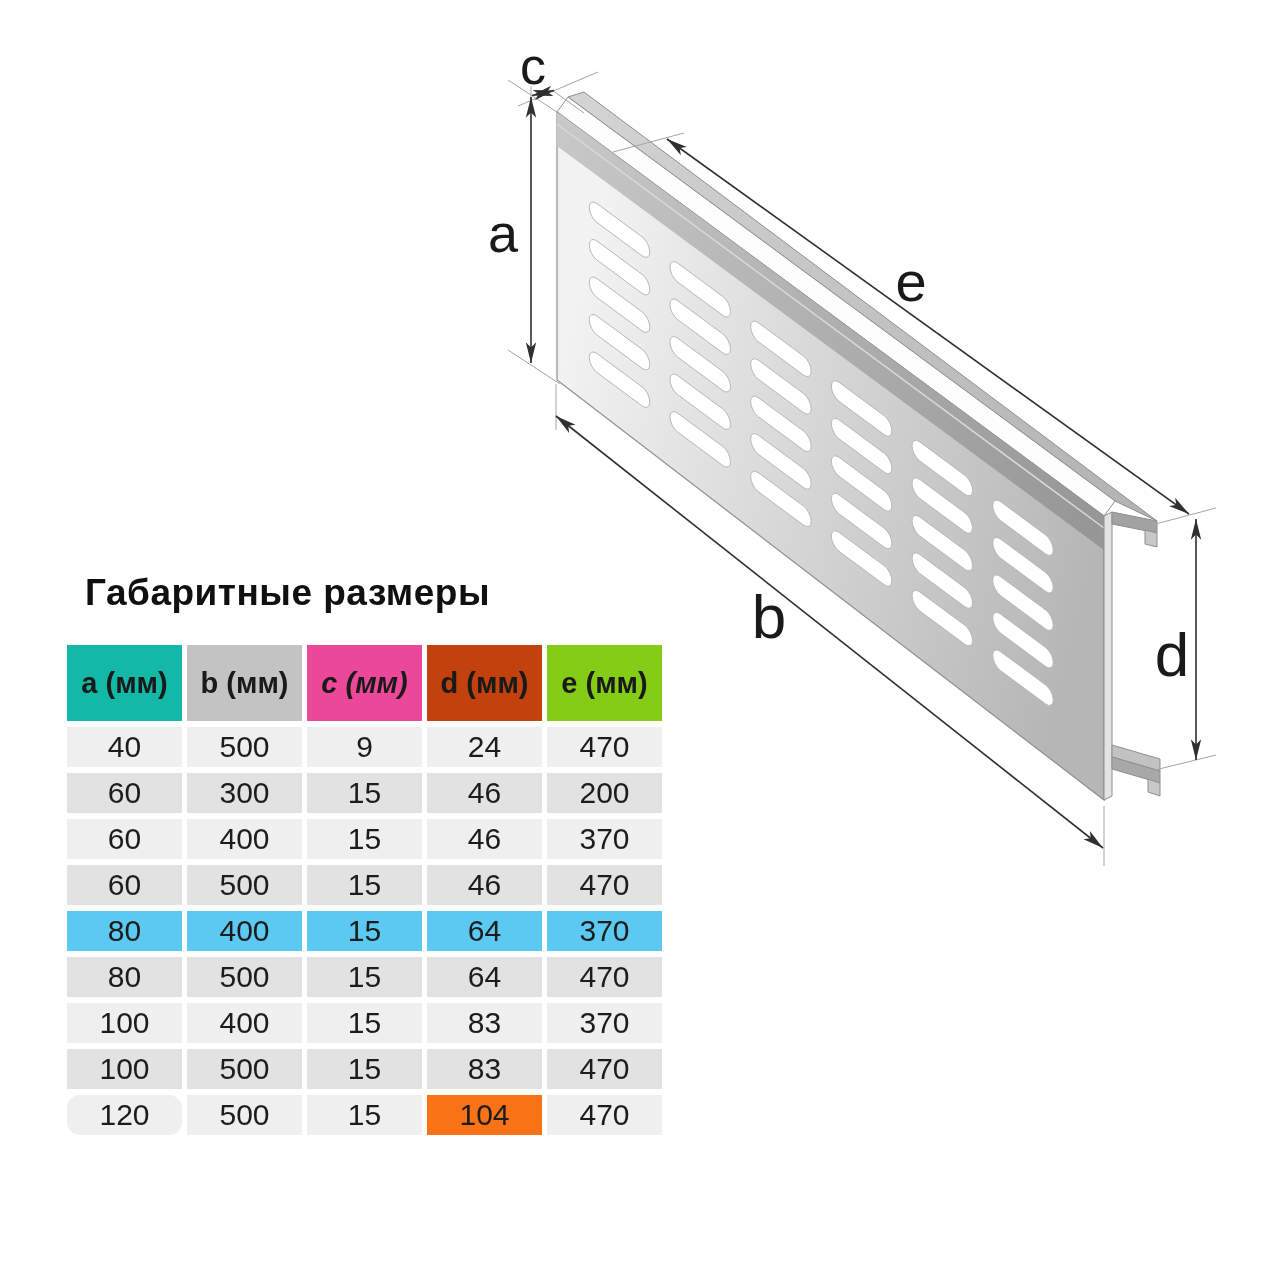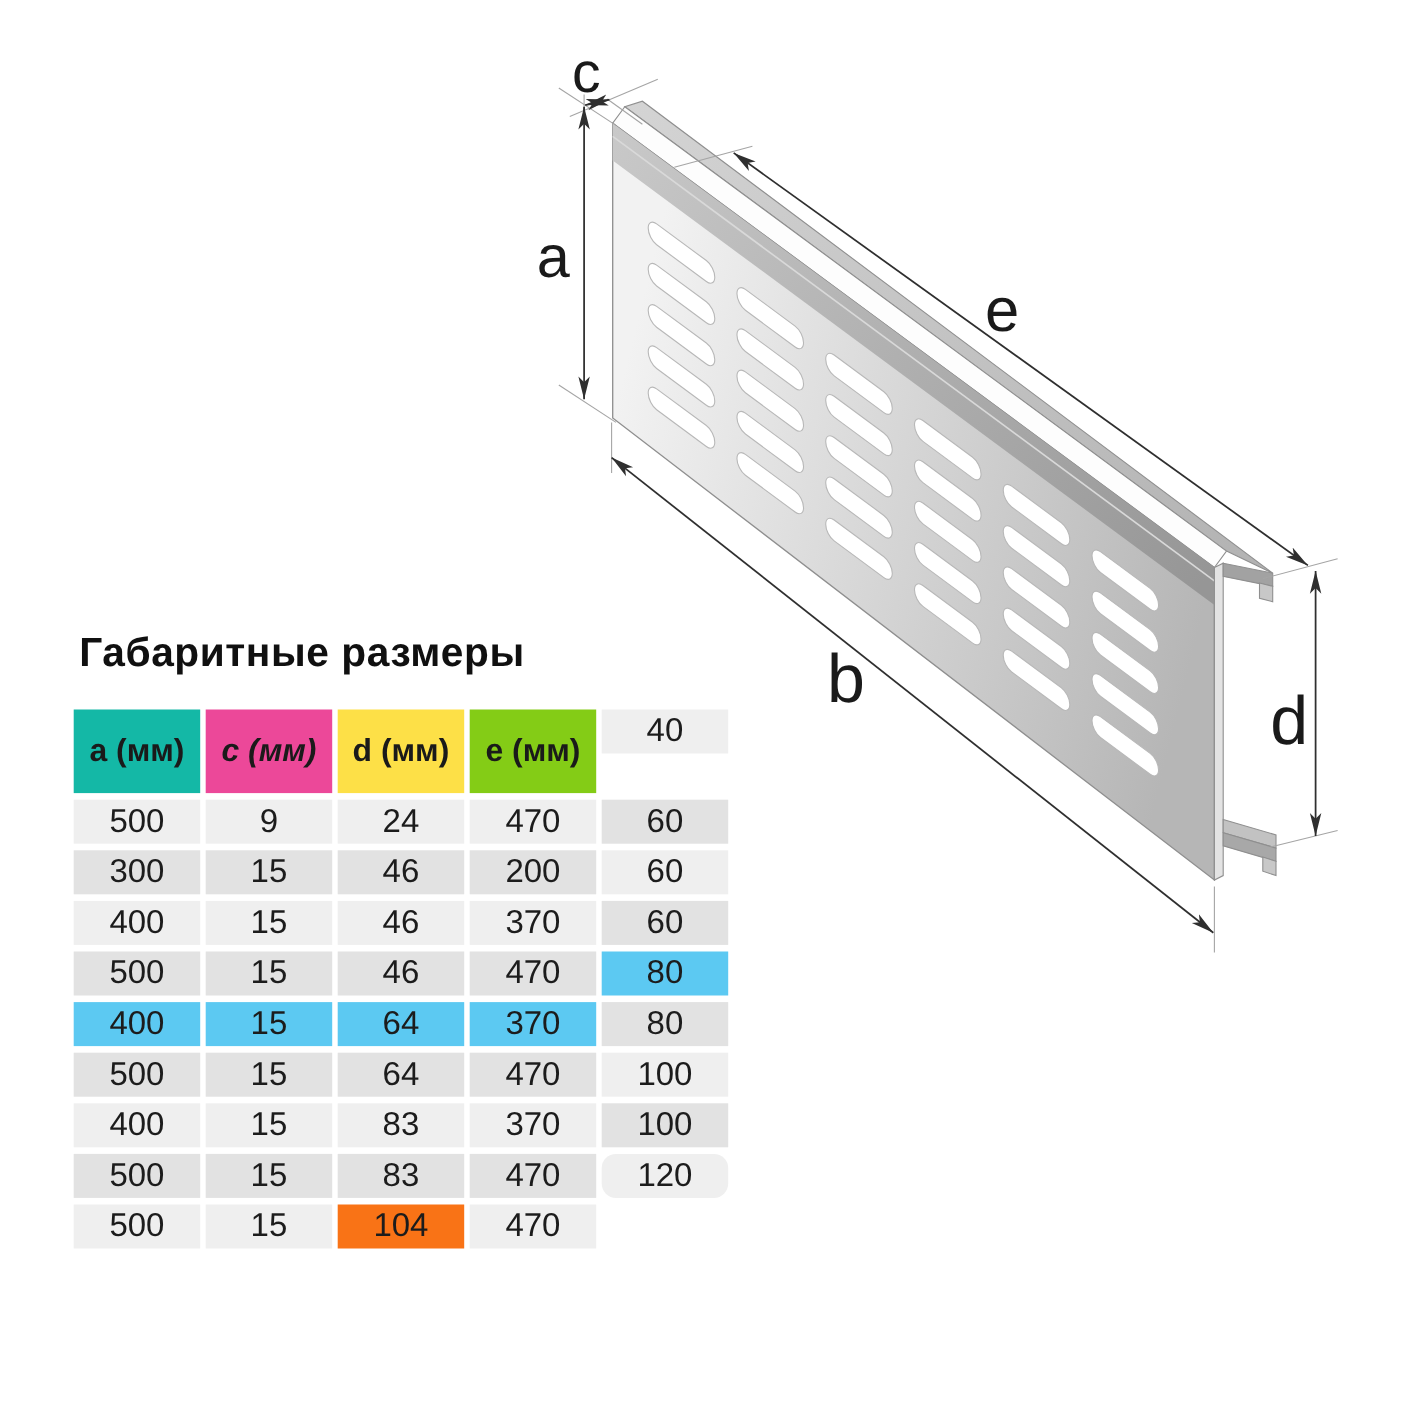--- a/index.html
+++ b/index.html
@@ -2,21 +2,21 @@
 <html><head>
 <meta charset="utf-8">
 <style>
   html,body{margin:0;padding:0;background:#ffffff;}
   body{width:1280px;height:1280px;position:relative;overflow:hidden;
        font-family:"Liberation Sans", sans-serif;}
   #canvas{position:absolute;inset:0;width:1280px;height:1280px;}
   #diagram{position:absolute;left:0;top:0;width:1280px;height:1280px;}
 
   #section-title{
-    position:absolute;left:72px;top:572px;
+    position:absolute;left:85px;top:572px;
     font-size:37px;font-weight:bold;color:#101010;letter-spacing:0.5px;
     white-space:nowrap;
   }
 
   #dim-table{
     position:absolute;left:67px;top:645px;
     display:grid;
     grid-template-columns:repeat(5,115px);
     column-gap:5px;row-gap:6px;
   }
@@ -133,22 +133,23 @@
     <text class="dim-label" x="533" y="84" font-size="52" text-anchor="middle">c</text>
     <text class="dim-label" x="911" y="301" font-size="56" text-anchor="middle">e</text>
     <text class="dim-label" x="769" y="638" font-size="62" text-anchor="middle">b</text>
     <text class="dim-label" x="1172" y="676" font-size="62" text-anchor="middle">d</text>
   </svg>
 
   <div id="section-title">Габаритные размеры</div>
 
   <div id="dim-table">
       <div class="hcell" style="background: #14b8a6;">a (мм)</div>
+      <div class="hcell" style="background: rgb(195, 195, 195);">b (мм)</div>
       <div class="hcell" style="background: #ec4899; font-style: italic;">c (мм)</div>
-      <div class="hcell" style="background: #fde047;">d (мм)</div>
+      <div class="hcell" style="background: #c2410c;">d (мм)</div>
       <div class="hcell" style="background: #84cc16;">e (мм)</div>
       <div class="dcell" style="background: rgb(239, 239, 239);">40</div>
       <div class="dcell" style="background: rgb(239, 239, 239);">500</div>
       <div class="dcell" style="background: rgb(239, 239, 239);">9</div>
       <div class="dcell" style="background: rgb(239, 239, 239);">24</div>
       <div class="dcell" style="background: rgb(239, 239, 239);">470</div>
       <div class="dcell" style="background: rgb(226, 226, 226);">60</div>
       <div class="dcell" style="background: rgb(226, 226, 226);">300</div>
       <div class="dcell" style="background: rgb(226, 226, 226);">15</div>
       <div class="dcell" style="background: rgb(226, 226, 226);">46</div>

